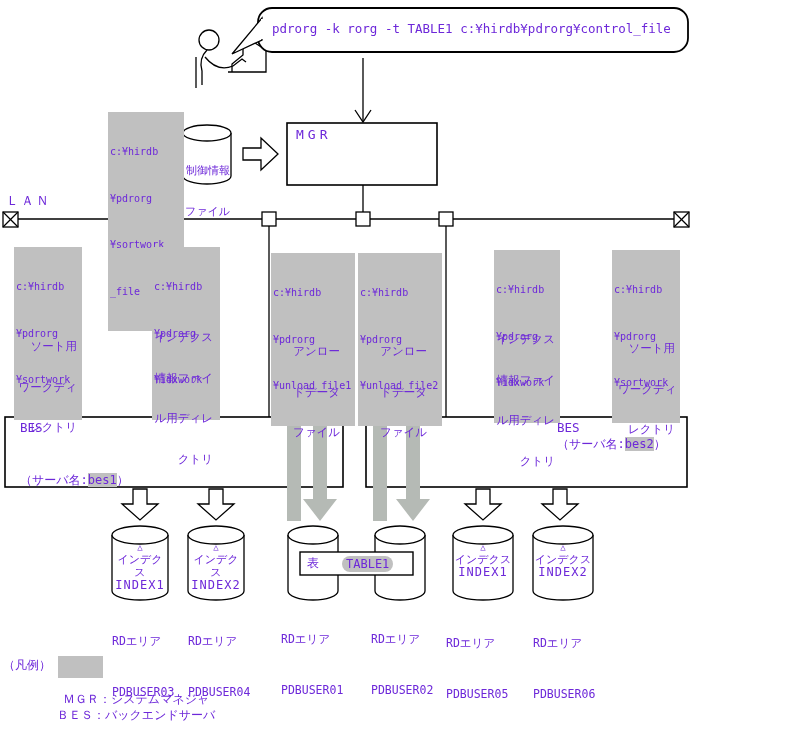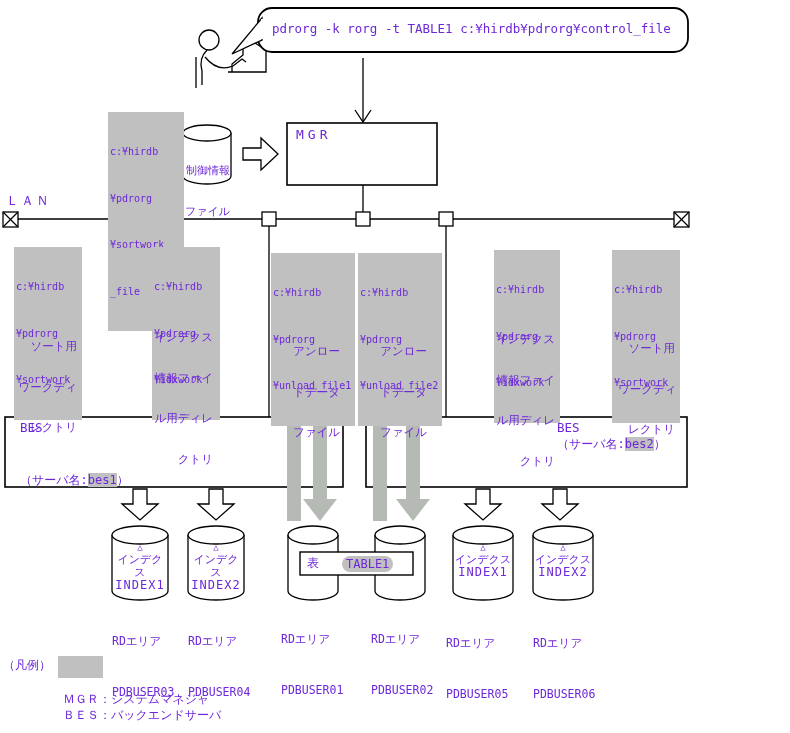--- a/index.html
+++ b/index.html
@@ -262,15 +262,15 @@
     <div class="mono">PDBUSER05</div>
   </div>
   <div class="rdlabel" style="left:533px;top:601px;">
     <div>RDエリア</div>
     <div class="mono">PDBUSER06</div>
   </div>
 
   <div class="legend" style="left:3px;top:657px;font-size:12px;">（凡例）</div>
   <div class="abs graybg" style="left:58px;top:656px;width:45px;height:22px;"></div>
   <div class="legend" style="left:63px;top:691px;">ＭＧＲ：システムマネジャ</div>
-  <div class="legend" style="left:63px;top:707px;">ＢＥＳ：バックエンドサーバ</div>
+  <div class="legend" style="left:57px;top:707px;">ＢＥＳ：バックエンドサーバ</div>
 
 </div>
 
 </body></html>

